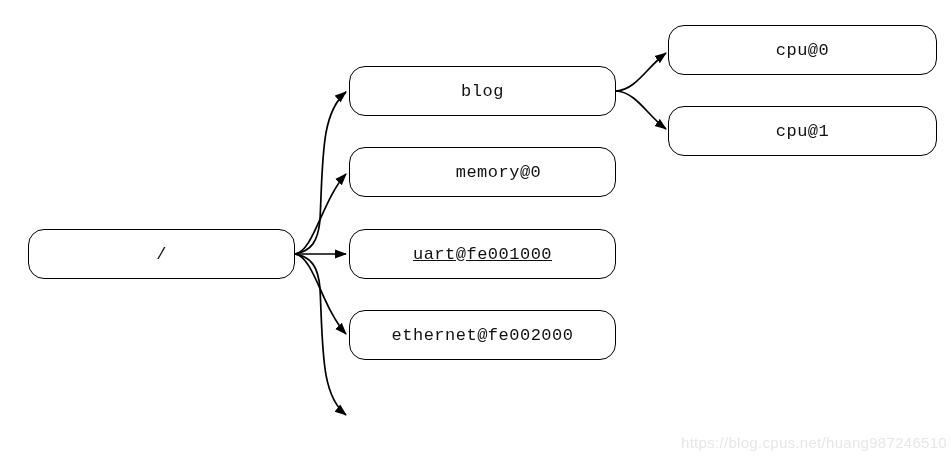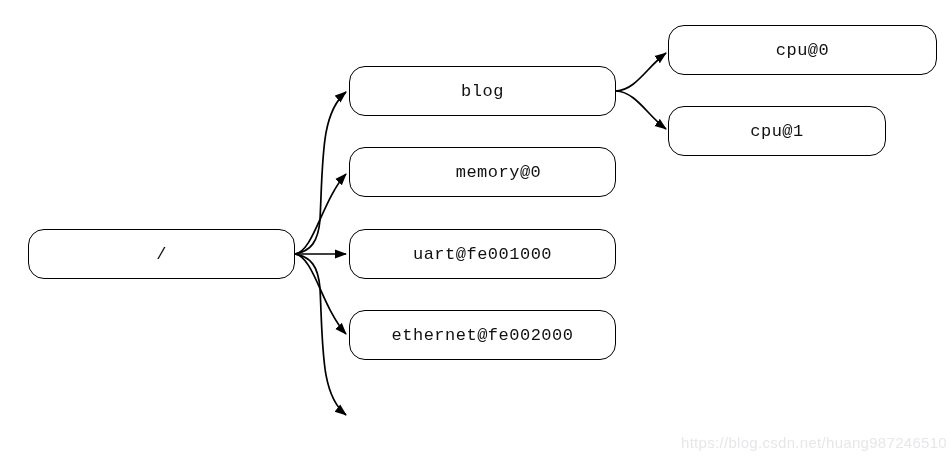--- a/index.html
+++ b/index.html
@@ -33,25 +33,25 @@
     align-items: center;
     justify-content: center;
     font-size: 17px;
     letter-spacing: 0.5px;
     color: #111111;
     white-space: nowrap;
   }
   .n-root   { left: 28px;  top: 229px; }
   .n-cpus   { left: 349px; top: 66px;  }
   .n-memory { left: 349px; top: 147px; padding-left: 32px; }
-  .n-uart   { left: 349px; top: 229px; }
+  .n-uart   { left: 349px; top: 229px; text-decoration: underline; }
   .n-eth2   { left: 349px; top: 310px; text-align: center; }
   .n-eth3   { left: 349px; top: 391px; }
   .n-cpu0   { left: 668px; top: 25px;  width: 269px; }
-  .n-cpu1   { left: 668px; top: 106px; width: 218px; }
+  .n-cpu1   { left: 668px; top: 106px; width: 269px; }
   .watermark {
     position: absolute;
     top: 434px;
     right: 4px;
     font-family: "Liberation Sans", sans-serif;
     font-size: 15px;
     color: #e7e7e9;
     letter-spacing: 0.3px;
   }
 </style>
@@ -90,15 +90,15 @@
   <div class="node n-eth2">
     <span>ethernet@fe002000</span>
   </div>
   <div class="node n-cpu0">
     <span>cpu@0</span>
   </div>
   <div class="node n-cpu1">
     <span>cpu@1</span>
   </div>
 
-  <div class="watermark">https://blog.csdn.net/huang987246510</div>
+  <div class="watermark">https://blog.cpus.net/huang987246510</div>
 
 </div>
 
 </body></html>

